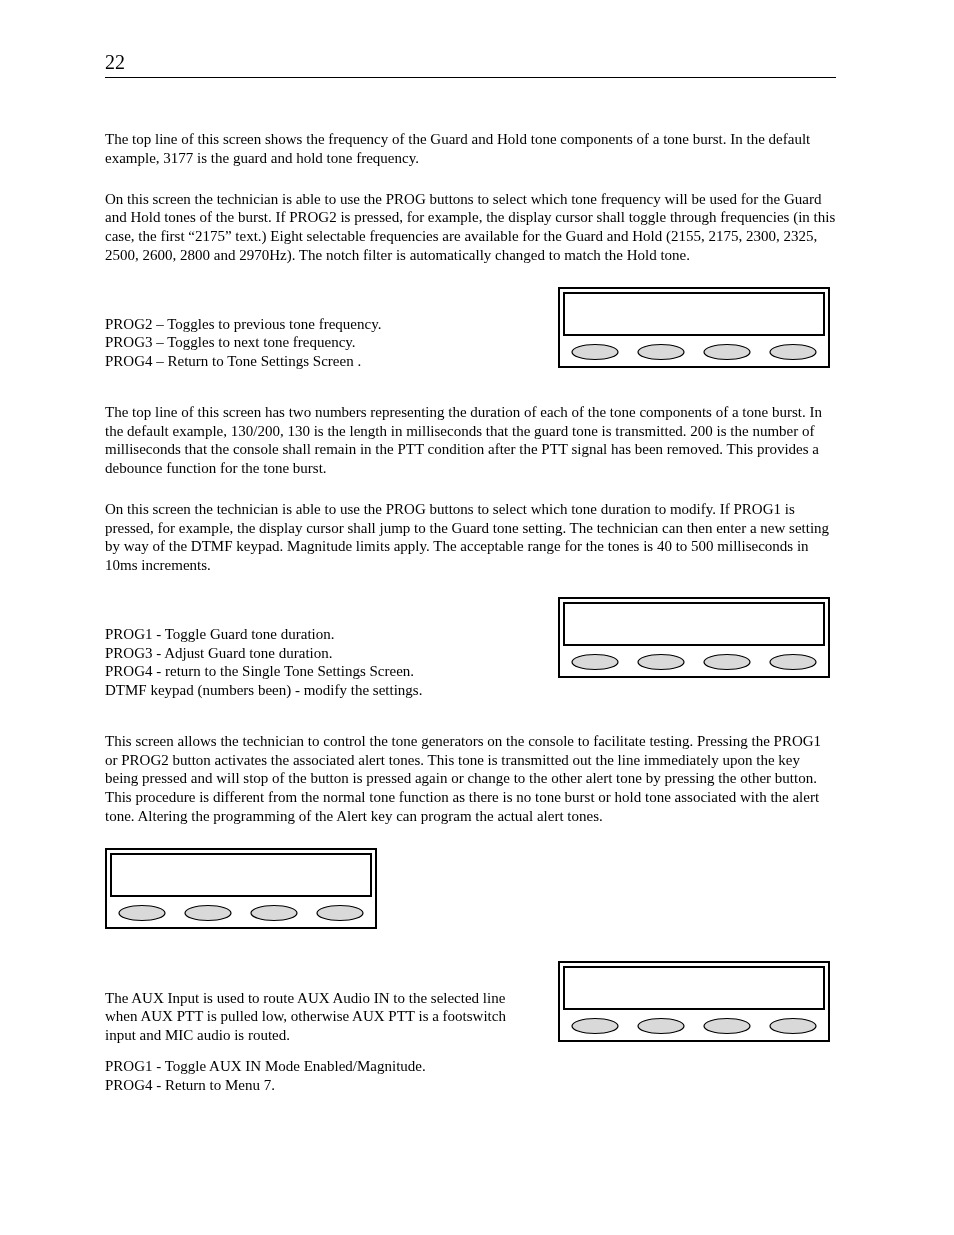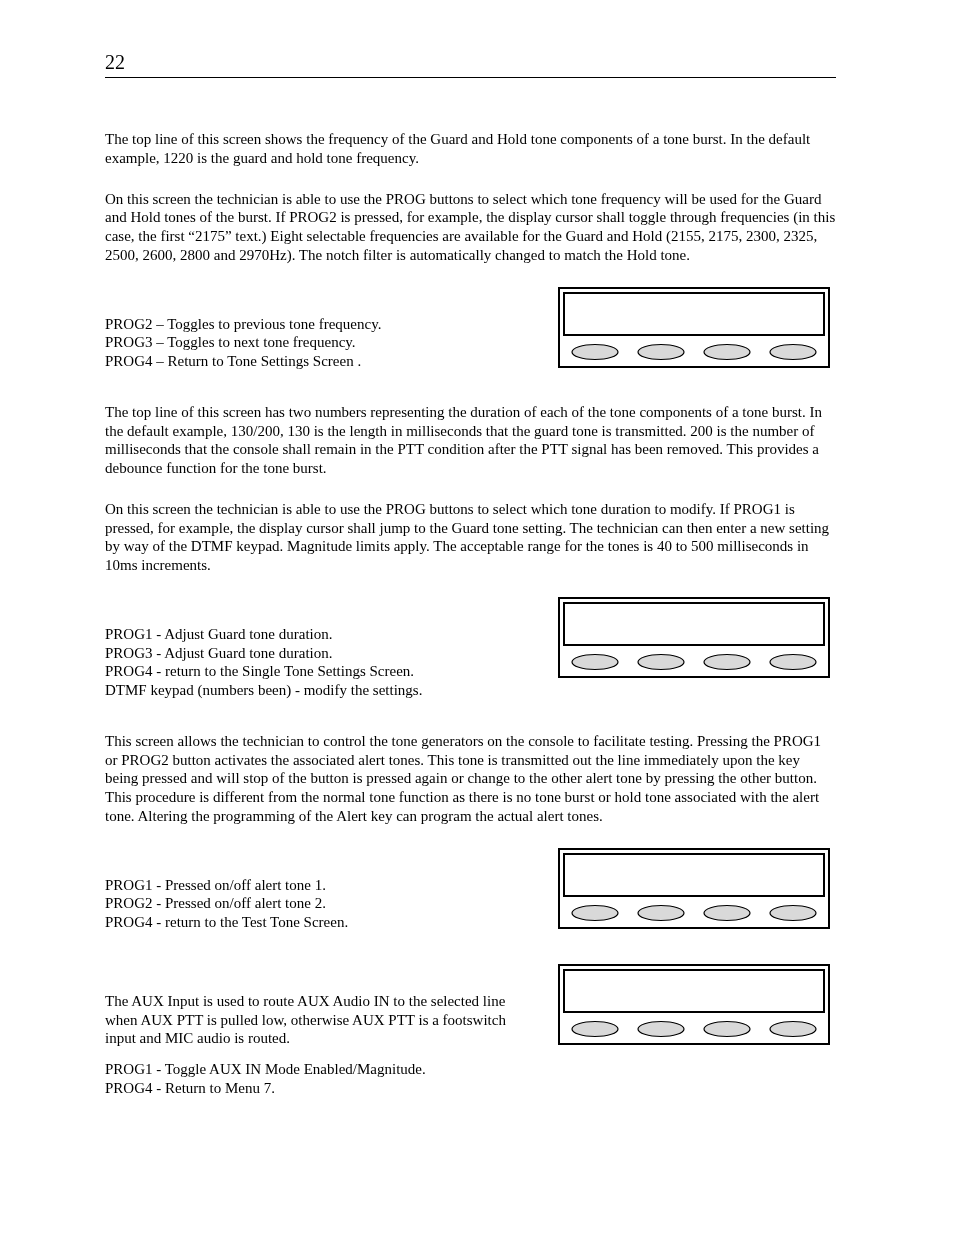--- a/index.html
+++ b/index.html
@@ -76,21 +76,21 @@
   .btn-ellipse svg { display: block; }
 </style>
 </head>
 <body>
 
 <div class="page">
 
   <div class="page-num">22</div>
   <hr class="rule">
 
-  <p class="para">The top line of this screen shows the frequency of the Guard and Hold tone components of a tone burst.  In the default example, 1220 is the guard and hold tone frequency.</p>
+  <p class="para">The top line of this screen shows the frequency of the Guard and Hold tone components of a tone burst.  In the default example, 3177 is the guard and hold tone frequency.</p>
   <p class="para">On this screen the technician is able to use the PROG buttons to select which tone frequency will be used for the Guard and Hold tones of the burst.  If PROG2 is pressed, for example, the display cursor shall toggle through frequencies (in this case, the first “2175” text.)  Eight selectable frequencies are available for the Guard and Hold (2155, 2175, 2300, 2325, 2500, 2600, 2800 and 2970Hz).  The notch filter is automatically changed to match the Hold tone.</p>
 
   <div class="row">
     <div class="text">
       <div class="proglist">
         <div>PROG2 – Toggles to previous tone frequency.</div>
         <div>PROG3 – Toggles to next tone frequency.</div>
         <div>PROG4 – Return to Tone Settings Screen .</div>
       </div>
     </div>
@@ -122,21 +122,21 @@
       </div>
     </div>
   </div>
 
   <p class="para">The top line of this screen has two numbers representing the duration of each of the tone components of a tone burst.  In the default example, 130/200, 130 is the length in milliseconds that the guard tone is transmitted.  200 is the number of milliseconds that the console shall remain in the PTT condition after the PTT signal has been removed.  This provides a debounce function for the tone burst.</p>
   <p class="para">On this screen the technician is able to use the PROG buttons to select which tone duration to modify.  If PROG1 is pressed, for example, the display cursor shall jump to the Guard tone setting.  The technician can then enter a new setting by way of the DTMF keypad.  Magnitude limits apply. The acceptable range for the tones is 40 to 500 milliseconds in 10ms increments.</p>
 
   <div class="row">
     <div class="text">
       <div class="proglist">
-        <div>PROG1 - Adjust Guard tone duration.</div>
+        <div>PROG1 - Toggle Guard tone duration.</div>
         <div>PROG3 - Adjust Guard tone duration.</div>
         <div>PROG4 - return to the Single Tone Settings Screen.</div>
         <div>DTMF keypad (numbers been) - modify the settings.</div>
       </div>
     </div>
     <div class="panel-wrap">
       <div class="panel">
         <div class="panel-screen"></div>
         <div class="panel-buttons">
           <span class="btn-ellipse">
@@ -160,27 +160,20 @@
               </svg>
             </span>
         </div>
       </div>
     </div>
   </div>
 
   <p class="para">This screen allows the technician to control the tone generators on the console to facilitate testing.  Pressing the PROG1 or PROG2 button activates the associated alert tones.  This tone is transmitted out the line immediately upon the key being pressed and will stop of the button is pressed again or change to the other alert tone by pressing the other button.  This procedure is different from the normal tone function as there is no tone burst or hold tone associated with the alert tone.  Altering the programming of the Alert key can program the actual alert tones.</p>
 
   <div class="row">
-    <div class="text">
-      <div class="proglist">
-        <div>PROG1 - Pressed on/off alert tone 1.</div>
-        <div>PROG2 - Pressed on/off alert tone 2.</div>
-        <div>PROG4 - return to the Test Tone Screen.</div>
-      </div>
-    </div>
     <div class="panel-wrap">
       <div class="panel">
         <div class="panel-screen"></div>
         <div class="panel-buttons">
           <span class="btn-ellipse">
               <svg width="50" height="18">
                 <ellipse cx="25" cy="9" rx="23" ry="7.5" fill="#d9d9d9" stroke="#000" stroke-width="1.2"></ellipse>
               </svg>
             </span>
           <span class="btn-ellipse">

